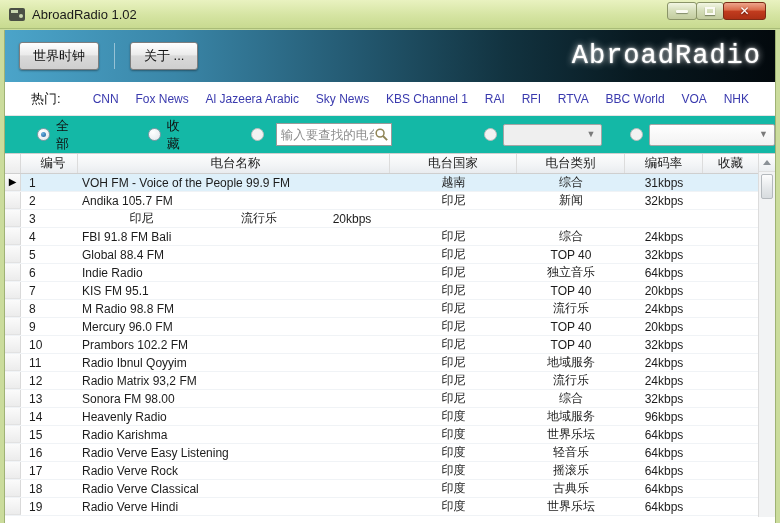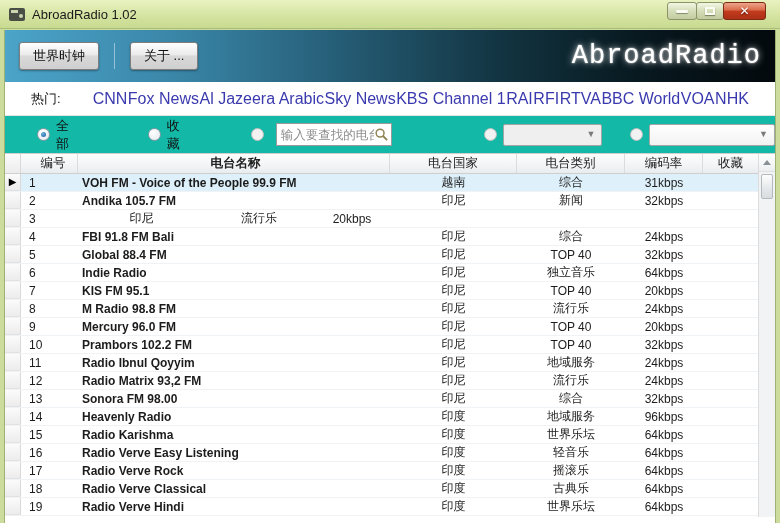--- a/index.html
+++ b/index.html
@@ -54,21 +54,21 @@
   .hdr-sep{width:1px;height:26px;background:rgba(255,255,255,.45);margin:0 15px;}
   .brand{
     margin-left:auto;color:#ffffff;font-family:"Liberation Mono","DejaVu Sans Mono",monospace;
     font-size:27px;letter-spacing:1px;
     text-shadow:0 0 7px rgba(255,255,255,.9),0 0 2px rgba(255,255,255,.9);
   }
   
   .links-row{height:33px;display:flex;align-items:center;padding:0 26px 0 26px;background:#fff;}
   .hot-label{font-size:13px;color:#111;margin-right:32px;white-space:nowrap;}
   .links-wrap{flex:1;display:flex;justify-content:space-between;align-items:center;}
-  .hot-link{font-size:16px;color:#3a3aae;cursor:pointer;white-space:nowrap;}
+  .hot-link{font-size:12px;color:#3a3aae;cursor:pointer;white-space:nowrap;}
   
   .filter-row{
     height:38px;display:flex;align-items:center;background:#14b8a6;
     border-top:1px solid #e4e4e4;padding-left:32px;
   }
   .radio{display:inline-flex;align-items:center;gap:6px;cursor:pointer;}
   .radio-circle{
     width:13px;height:13px;border-radius:50%;border:1px solid #8a9aa6;flex:0 0 auto;
     background:radial-gradient(circle at 35% 30%,#ffffff,#dfe7ec);position:relative;
   }
@@ -102,21 +102,21 @@
   .th{font-size:12.5px;color:#222;display:flex;align-items:center;justify-content:center;
     border-right:1px solid #dcdcdc;white-space:nowrap;overflow:hidden;cursor:default;}
   .rows{overflow:hidden;height:344px;}
   .trow{display:flex;height:18px;border-bottom:1px solid #f0f3f6;background:#fff;cursor:default;}
   .trow.selected{background:#def0fa;}
   .td{font-size:12px;color:#1c1c1c;display:flex;align-items:center;white-space:nowrap;overflow:hidden;}
   .col-sel{width:16px;flex:0 0 auto;background:linear-gradient(#fbfbfb,#ececec);
     border-right:1px solid #d9d9d9;justify-content:center;}
   .trow .col-sel{border-bottom:1px solid #e2e2e2;}
   .col-no{width:57px;flex:0 0 auto;padding-left:8px;}
-  .col-name{flex:1;padding-left:4px;font-weight:bold;}
+  .col-name{flex:1;padding-left:4px;}
   .col-country{width:127px;flex:0 0 auto;justify-content:center;}
   .col-cat{width:108px;flex:0 0 auto;justify-content:center;}
   .col-rate{width:78px;flex:0 0 auto;justify-content:center;}
   .col-fav{width:55px;flex:0 0 auto;justify-content:center;border-right:none;}
   .sel-marker{font-size:10px;color:#000;line-height:1;}
   
   .vscroll{position:absolute;top:0;right:0;width:17px;bottom:0;background:#f2f3f4;border-left:1px solid #dcdcdc;}
   .vs-up{height:18px;display:flex;align-items:center;justify-content:center;
     background:linear-gradient(#ffffff,#eceff1);border-bottom:1px solid #e0e0e0;cursor:pointer;}
   .vs-up-glyph{width:0;height:0;border-left:4px solid transparent;border-right:4px solid transparent;

